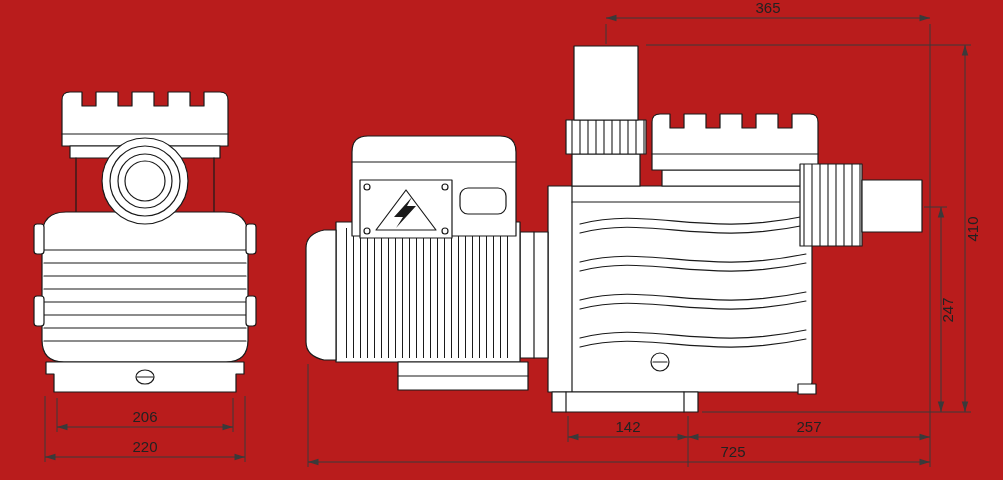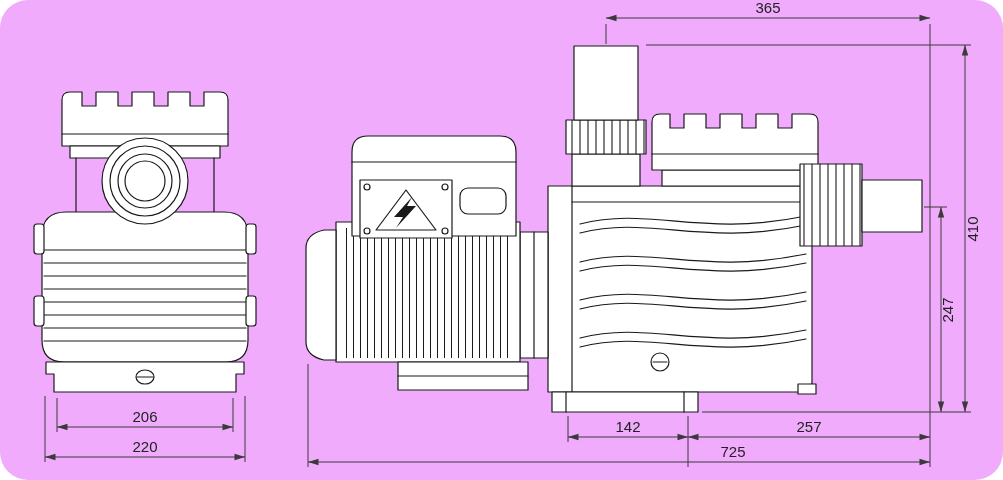--- a/index.html
+++ b/index.html
@@ -1,16 +1,16 @@
 <!DOCTYPE html>
 <html><head>
 <meta charset="utf-8">
 <style>
   html,body{margin:0;padding:0;background:#ffffff;}
-  .canvas{width:1003px;height:480px;background:#f0abfc;overflow:hidden;position:relative;border-radius:28px;}
+  .canvas{width:1003px;height:480px;background:#b91c1c;overflow:hidden;position:relative;}
   .dim-text{font:15px "Liberation Sans", sans-serif;fill:#222222;}
   svg{display:block;}
 </style>
 </head>
 <body>
 
 <div class="canvas">
 <svg width="1003" height="480" viewBox="0 0 1003 480" xmlns="http://www.w3.org/2000/svg">
   <defs>
     <marker id="arr" viewBox="0 0 12 8" markerWidth="12" markerHeight="8" refX="11" refY="4" orient="auto-start-reverse">

